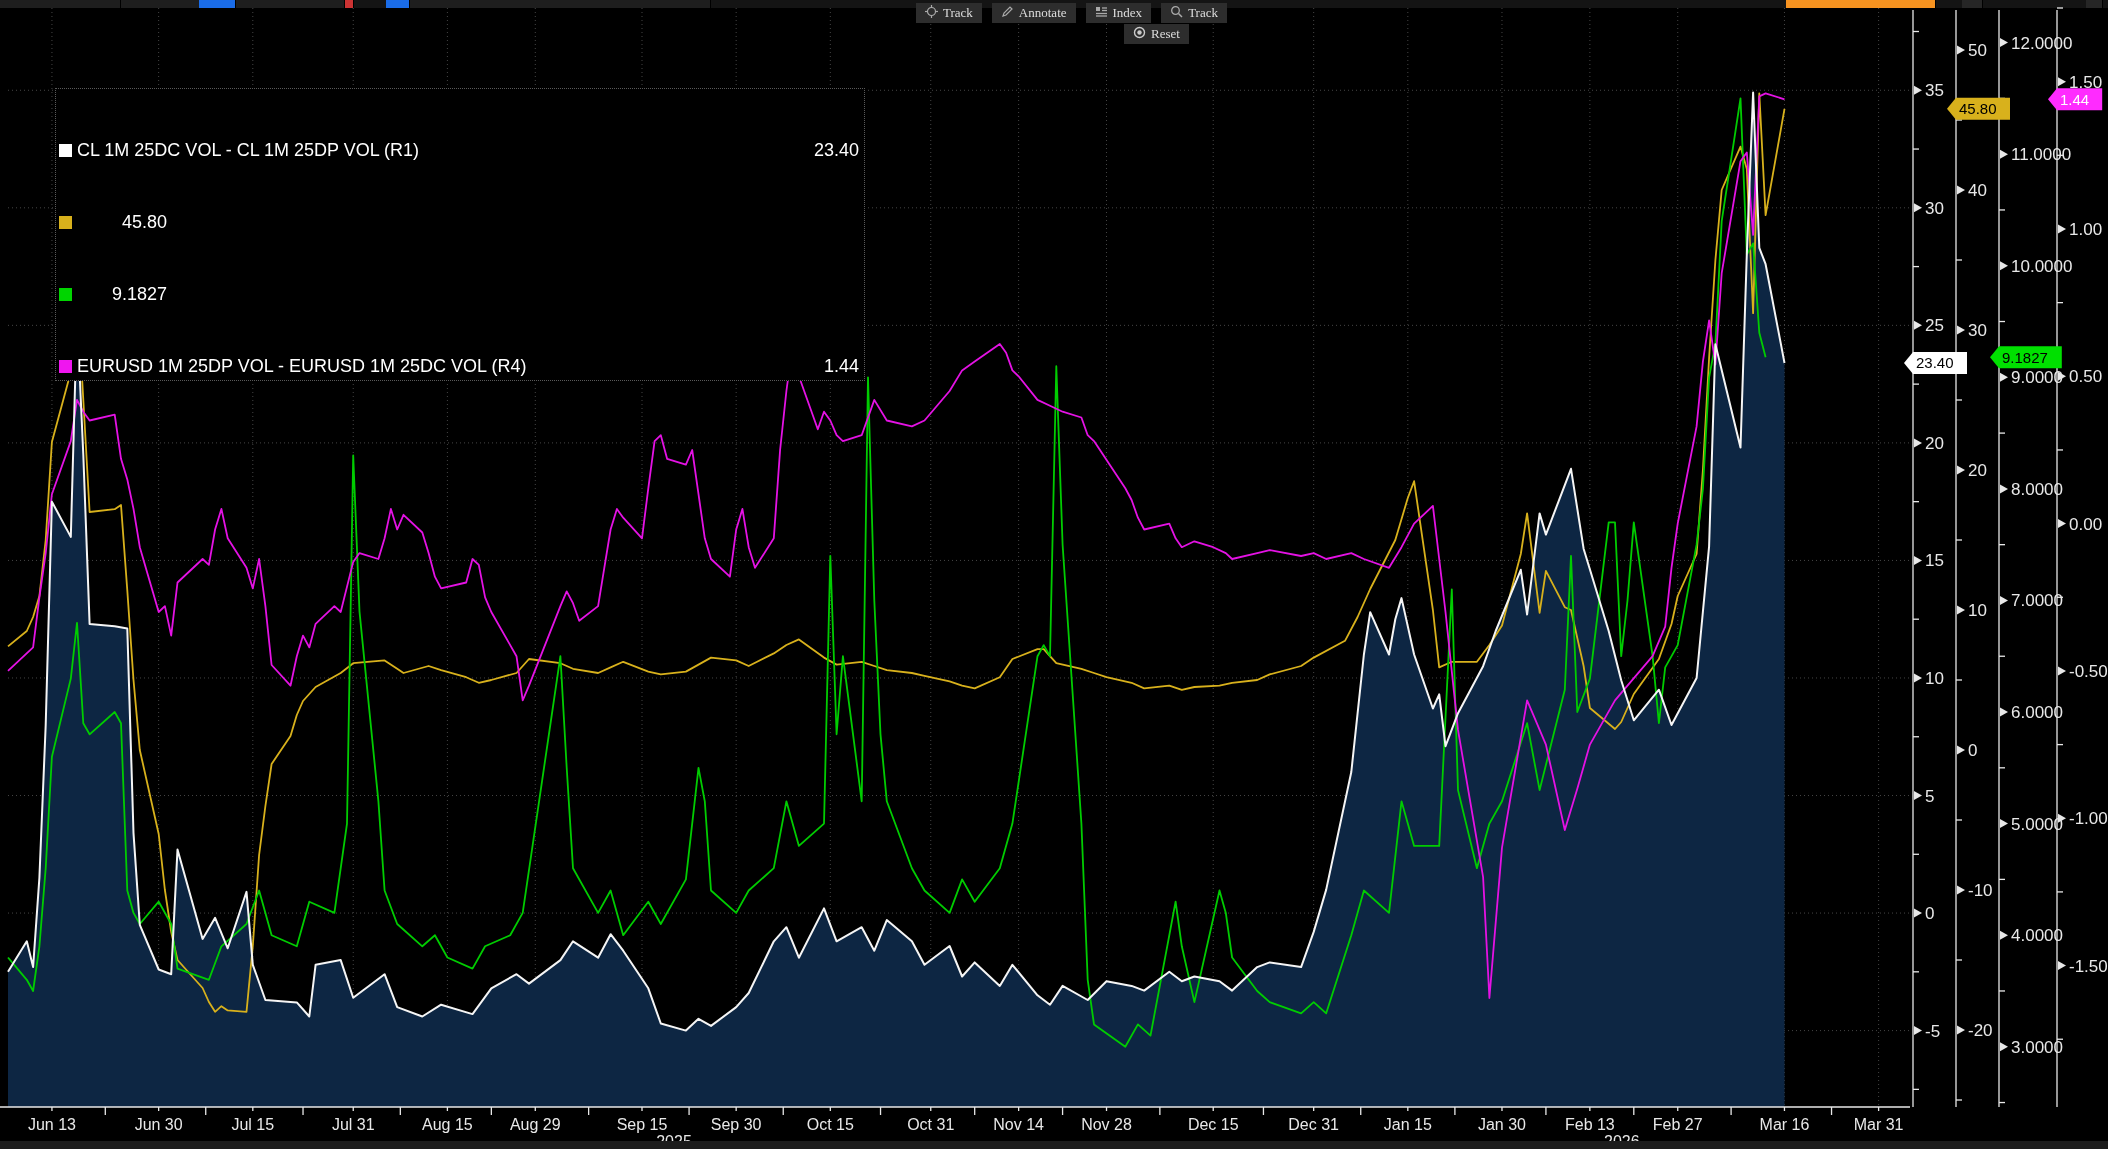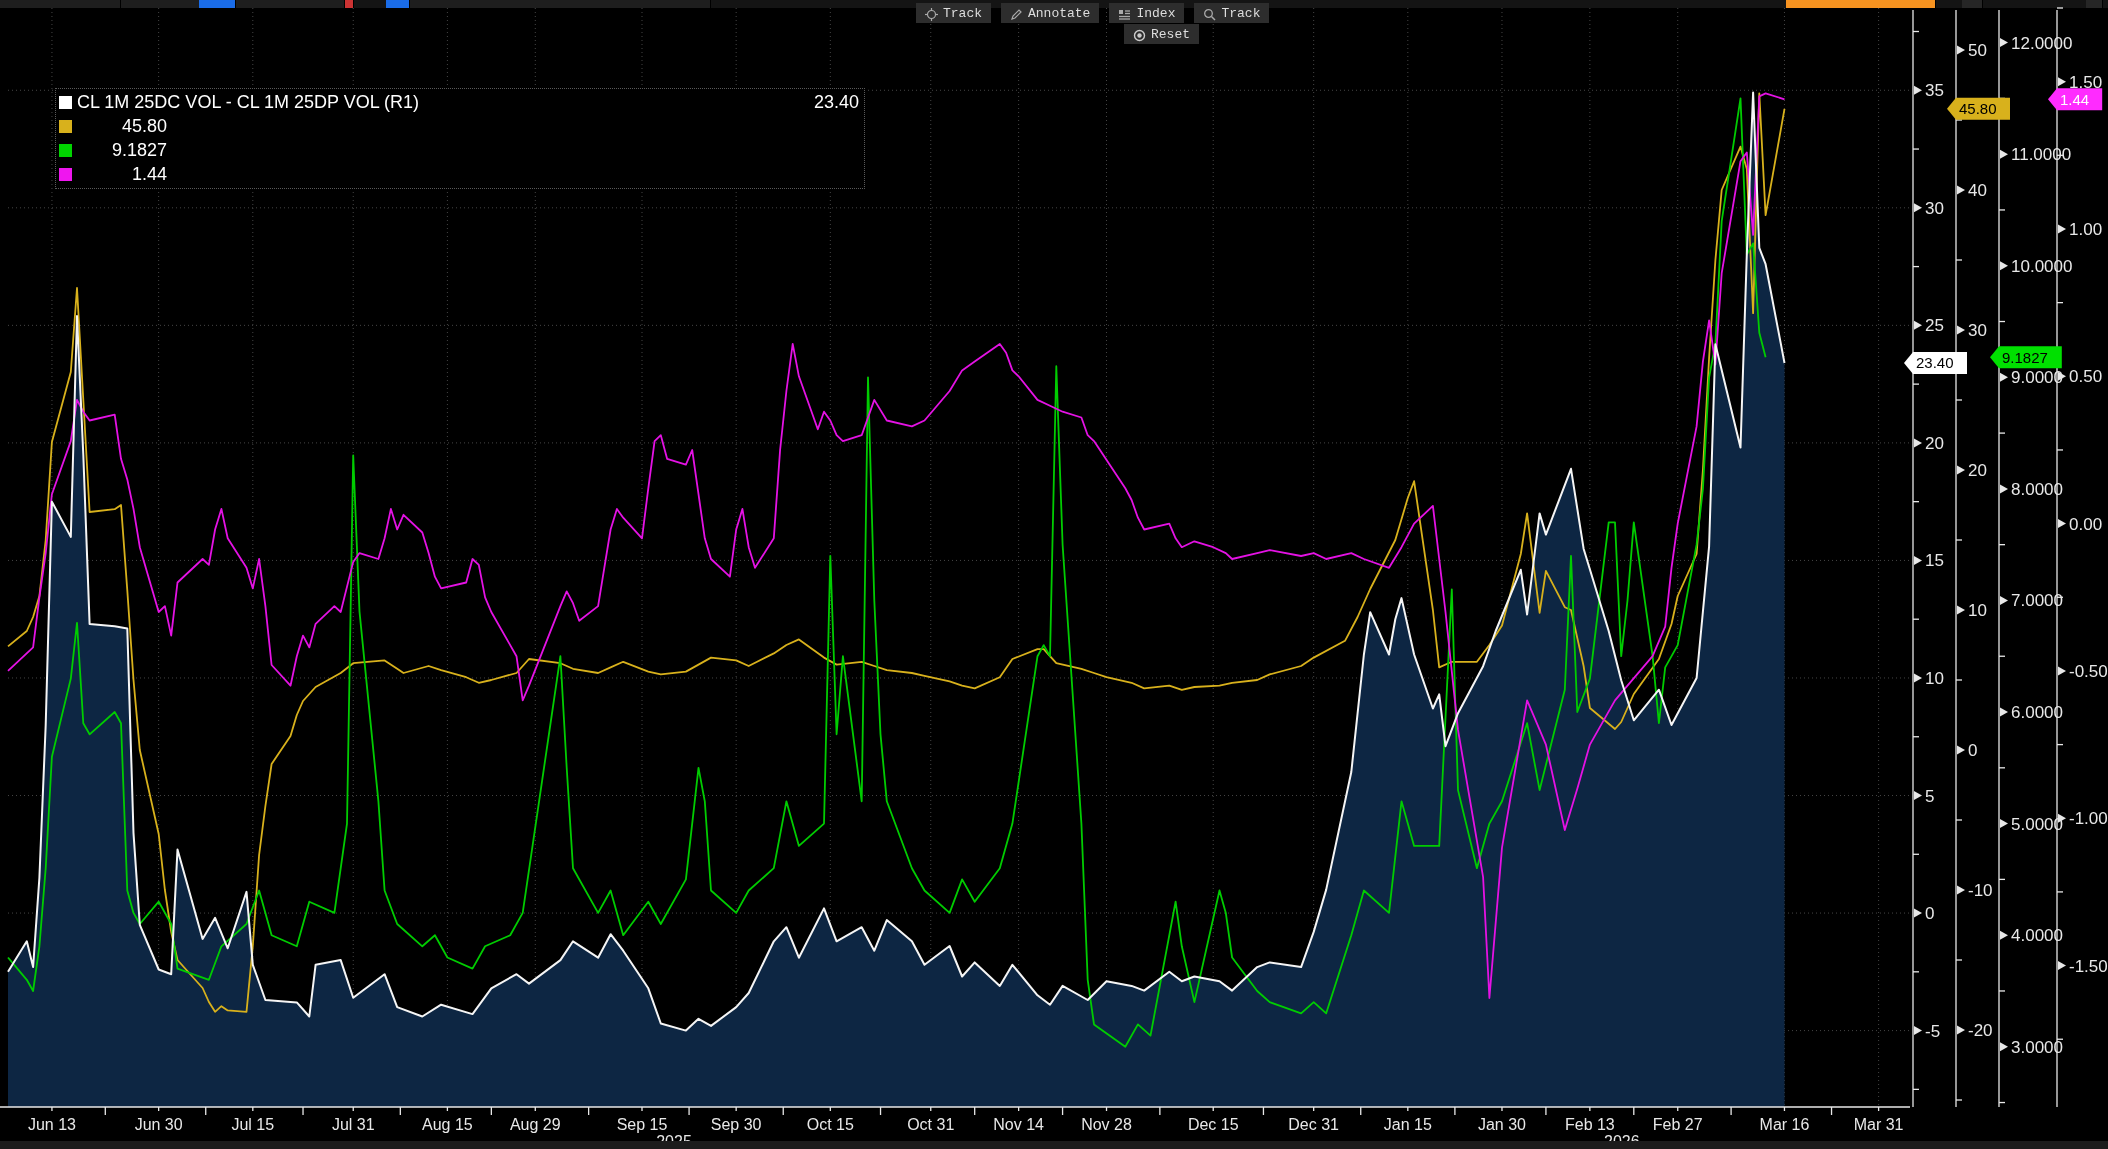--- a/index.html
+++ b/index.html
@@ -6,28 +6,28 @@
   #screen{position:relative;width:2108px;height:1149px;background:#000;overflow:hidden;
           font-family:"Liberation Sans",sans-serif;color:#e8e8e8;}
   
   #chrome{position:absolute;left:0;top:0;width:2108px;height:8px;background:#141414;}
   .chromeseg{position:absolute;top:0;height:8px;background:#1e1e1e;border-right:1px solid #000;}
   .seg-blue{background:#1a6ce8;}
   .seg-orange{background:#f79320;}
   .seg-icons{background:#262626;}
   
   #toolbar{position:absolute;left:916px;top:3px;display:flex;gap:10px;}
-  .tbtn{display:flex;align-items:flex-end;gap:5px;background:#2d2d2d;color:#ddd;border:none;
-        font-family:Liberation Mono, monospace;font-size:13px;padding:2px 9px;height:20px;cursor:pointer;}
+  .tbtn{display:flex;align-items:flex-start;gap:5px;background:#2d2d2d;color:#ddd;border:none;
+        font-family:Liberation Serif, serif;font-size:13px;padding:2px 9px;height:20px;cursor:pointer;}
   .tbtn svg{display:block;}
   #resetbtn{position:absolute;left:1124px;top:24px;}
   
   #legend{position:absolute;left:55px;top:88px;width:800px;background:#000;
           border:1px dotted #5a5a5a;padding:1px 5px 2px 3px;z-index:5;}
-  .lrow{display:flex;align-items:center;height:24px;font-size:18px;color:#fff;cursor:pointer;}
+  .lrow{display:flex;align-items:center;height:24px;font-size:18px;color:#fff;cursor:pointer;margin-top:48px;}
   .swatch{width:13px;height:13px;margin-right:5px;flex:0 0 13px;}
   .llabel{flex:1;white-space:nowrap;}
   .lvalue{text-align:right;min-width:90px;}
   
   #chart{position:absolute;left:0;top:0;width:2108px;height:1149px;}
   #chart text{font-family:"Liberation Sans",sans-serif;}
   .gridline{stroke:#454545;stroke-width:1;stroke-dasharray:1 3;}
   .axisline{stroke:#e8e8e8;stroke-width:1.3;}
   .ticktext{fill:#e8e8e8;font-size:17px;}
   .datetext{fill:#e8e8e8;font-size:16px;}
@@ -340,18 +340,19 @@
     <div class="lrow">
       <span class="swatch" style="background: rgb(216, 177, 28);"></span>
       <span class="lvalue">45.80</span>
     </div>
     <div class="lrow">
       <span class="swatch" style="background: rgb(0, 213, 0);"></span>
       <span class="lvalue">9.1827</span>
     </div>
     <div class="lrow">
       <span class="swatch" style="background: rgb(239, 22, 239);"></span>
+      <span class="llabel">EURUSD 1M 25DP VOL - EURUSD 1M 25DC VOL (R4)</span>
       <span class="lvalue">1.44</span>
     </div>
   </div>
 
   <div id="bottomstrip"></div>
 </div>
 
 </body></html>

